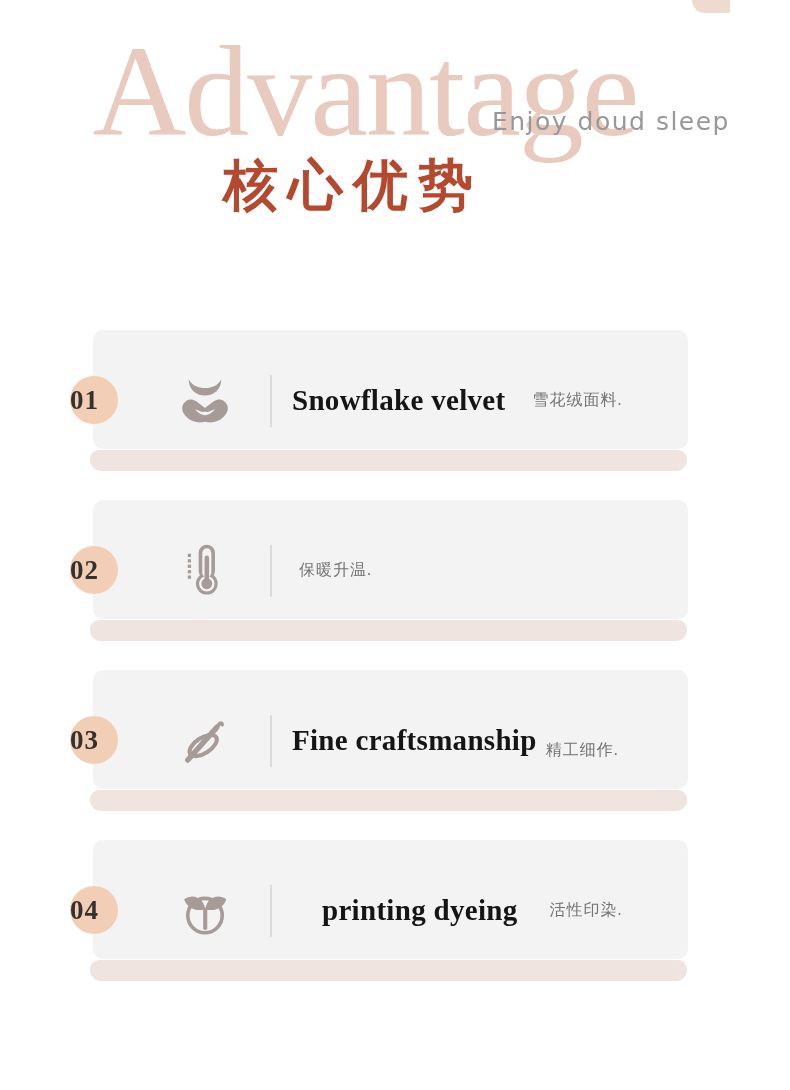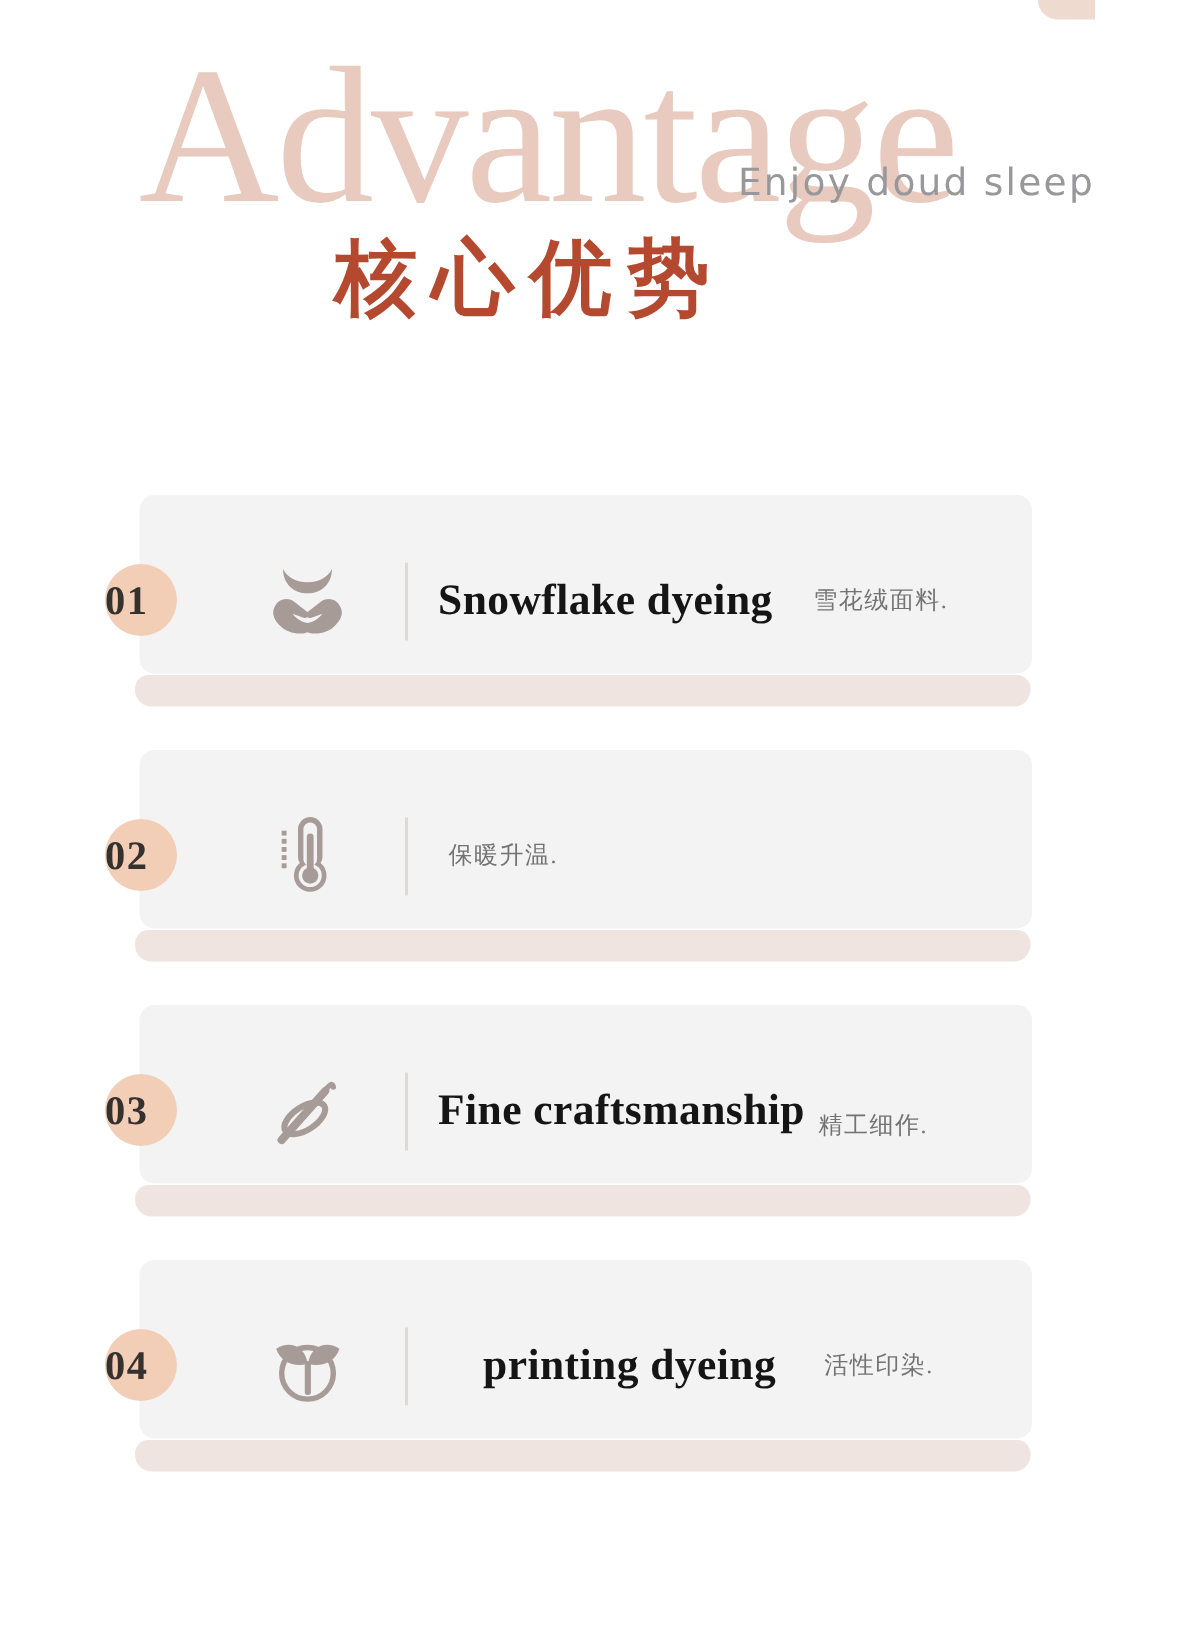--- a/index.html
+++ b/index.html
@@ -138,21 +138,21 @@
         <span class="icon-box">
           <svg width="58" height="58" viewBox="0 0 64 64" fill="#a79b98">
             <path d="M14 8 C20 21 44 21 50 8 C50 19 42 26 32 26 C22 26 14 19 14 8 Z"></path>
             <path d="M7 38 C9 31 16 28 22 32 L31 39 C34 41 33 45 29 44 L21 41 C24 45 29 48 34 48 L36 52 C30 58 18 56 12 50 C8 46 6 42 7 38 Z"></path>
             <g transform="translate(64 0) scale(-1 1)">
               <path d="M7 38 C9 31 16 28 22 32 L31 39 C34 41 33 45 29 44 L21 41 C24 45 29 48 34 48 L36 52 C30 58 18 56 12 50 C8 46 6 42 7 38 Z"></path>
             </g>
           </svg>
         </span>
         <span class="v-divider"></span>
-        <span class="title">Snowflake dyeing</span>
+        <span class="title">Snowflake velvet</span>
         <span class="subtitle">雪花绒面料.</span>
       </div>
     </div>
 
     <div class="card">
       <div class="card-bg"></div>
       <div class="strip"></div>
       <div class="badge">
         <span>02</span>
       </div>

